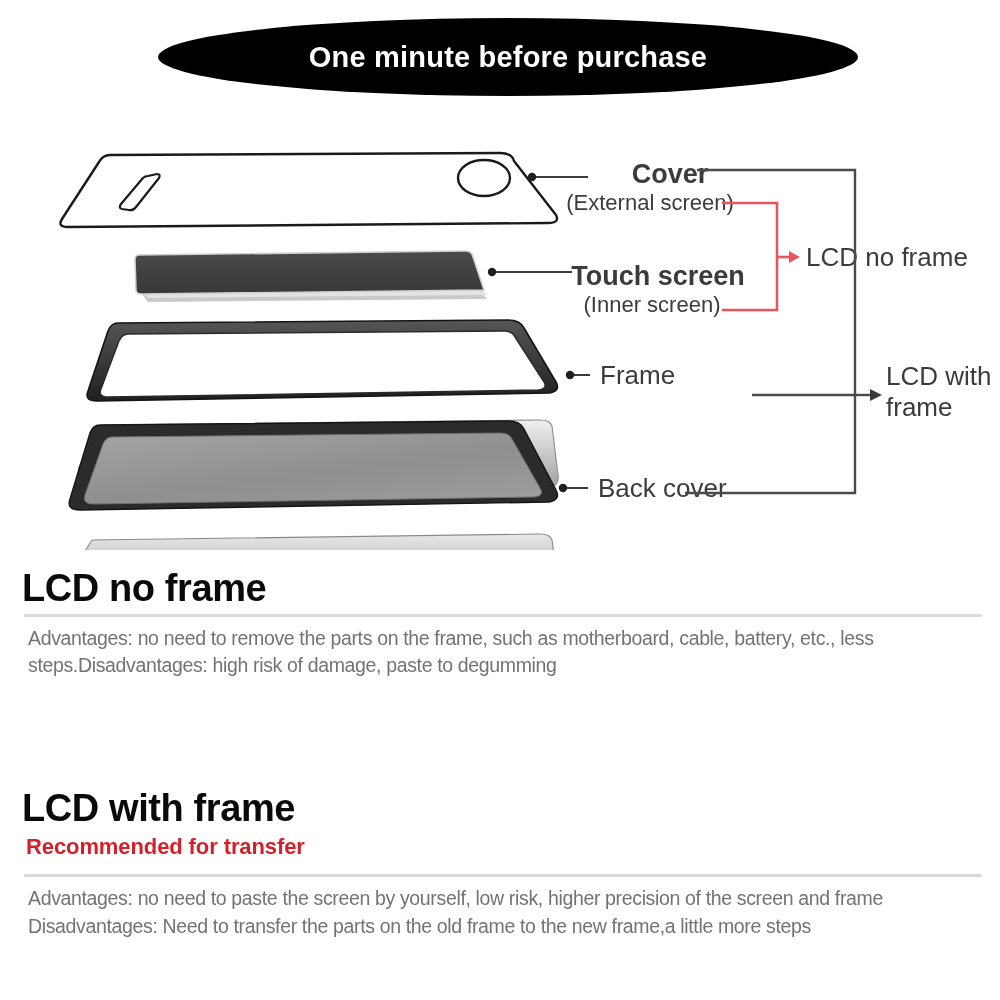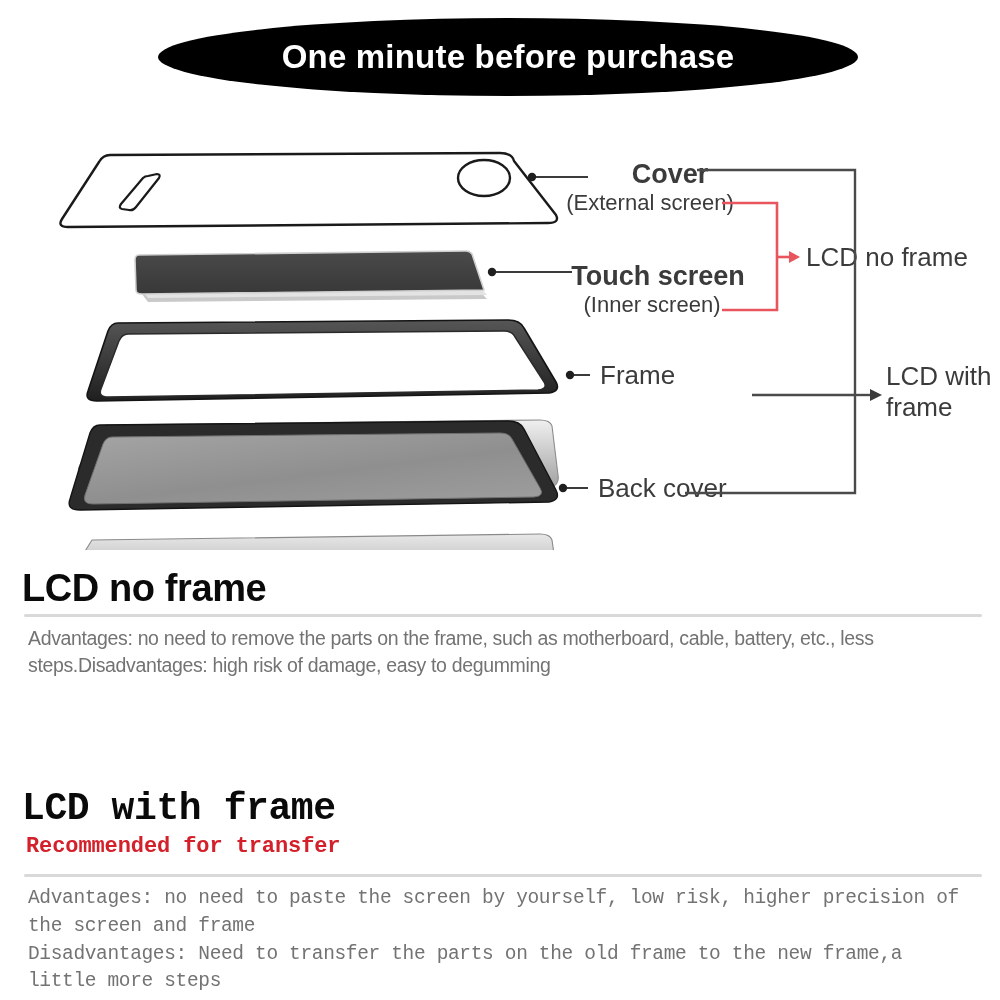--- a/index.html
+++ b/index.html
@@ -30,40 +30,40 @@
     background: #000000;
     border-radius: 50% / 50%;
   }
   #title-banner .title-text {
     position: absolute;
     inset: 0;
     display: flex;
     align-items: center;
     justify-content: center;
     color: #ffffff;
-    font-size: 33px;
+    font-size: 29px;
     font-weight: bold;
     letter-spacing: 0.2px;
     white-space: nowrap;
   }
 
   
   #diagram {
     position: absolute;
     left: 0;
     top: 120px;
     width: 1000px;
     height: 430px;
   }
   #diagram svg { display: block; }
 
   
   .section { position: absolute; left: 0; width: 1000px; }
   #section-noframe { top: 568px; }
-  #section-withframe { top: 788px; font-family: Liberation Mono, monospace; }
+  #section-withframe { top: 788px; }
 
   .sec-title {
     font-size: 38px;
     font-weight: bold;
     color: #0a0a0a;
     margin: 0 0 4px 22px;
     letter-spacing: -0.4px;
     line-height: 1.1;
   }
   .sec-sub {
@@ -200,21 +200,21 @@
   <text x="886" y="265" font-family="Liberation Sans, sans-serif" font-size="26" fill="#3b3b3b">LCD with</text>
   <text x="886" y="296" font-family="Liberation Sans, sans-serif" font-size="26" fill="#3b3b3b">frame</text>
 </svg>
 </div>
 
 <div class="section" id="section-noframe">
   <h2 class="sec-title">LCD no frame</h2>
   <div class="sec-divider"></div>
   <div class="sec-body">
     <span class="line">Advantages: no need to remove the parts on the frame, such as motherboard, cable, battery, etc., less</span>
-    <span class="line">steps.Disadvantages: high risk of damage, easy to degumming</span>
+    <span class="line">steps.Disadvantages: high risk of damage, paste to degumming</span>
   </div>
 </div>
 
 <div class="section" id="section-withframe">
   <h2 class="sec-title">LCD with frame</h2>
   <p class="sec-sub">Recommended for transfer</p>
   <div class="sec-divider"></div>
   <div class="sec-body">
     <span class="line">Advantages: no need to paste the screen by yourself, low risk, higher precision of the screen and frame</span>
     <span class="line">Disadvantages: Need to transfer the parts on the old frame to the new frame,a little more steps</span>

